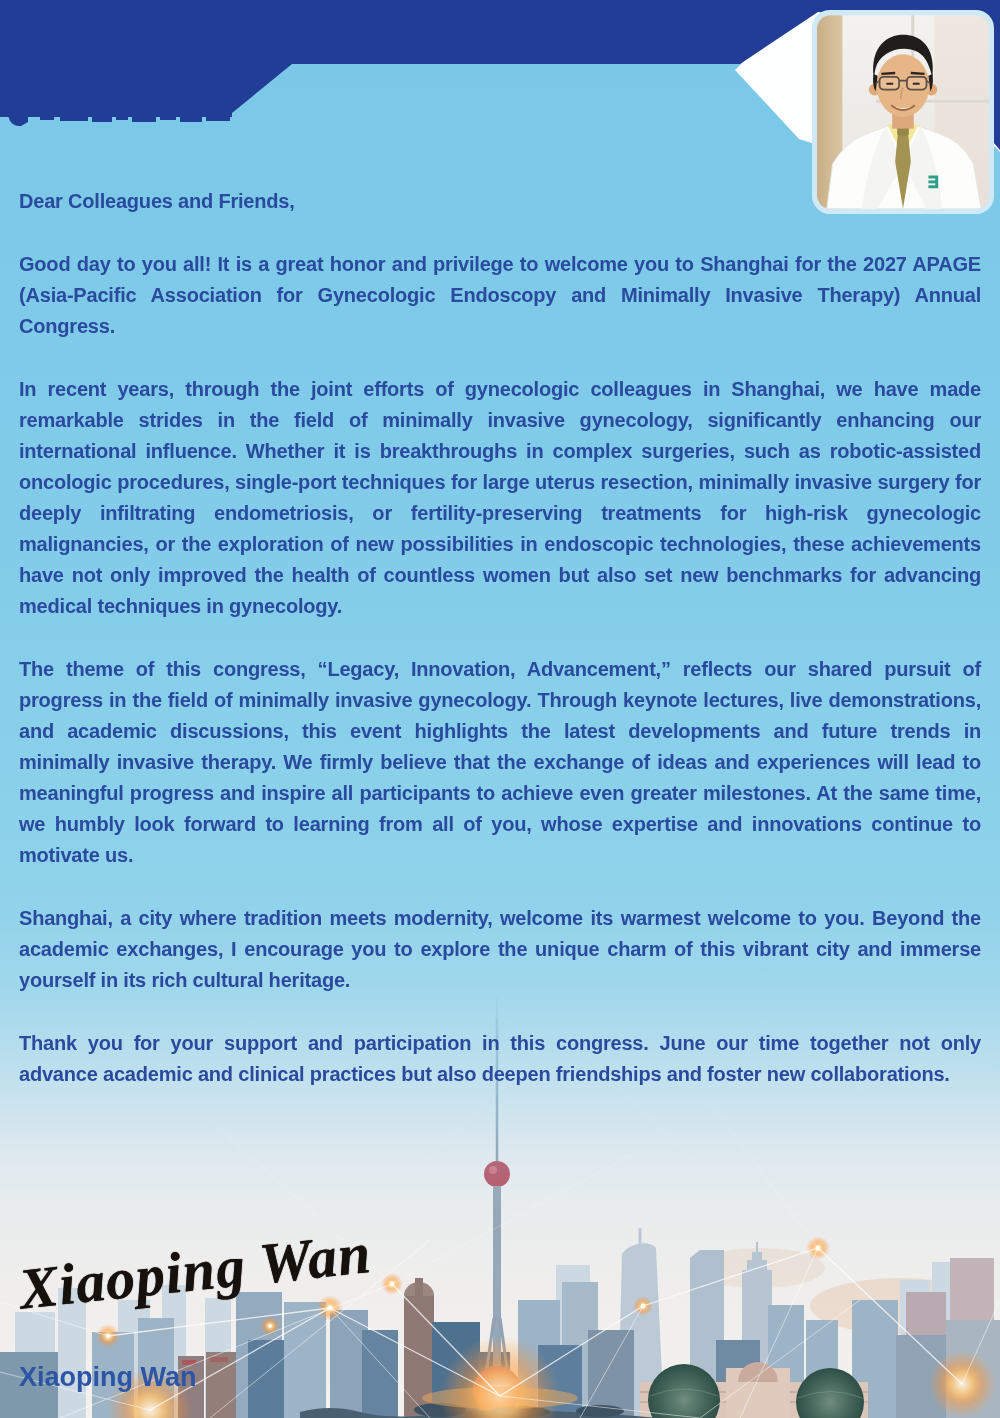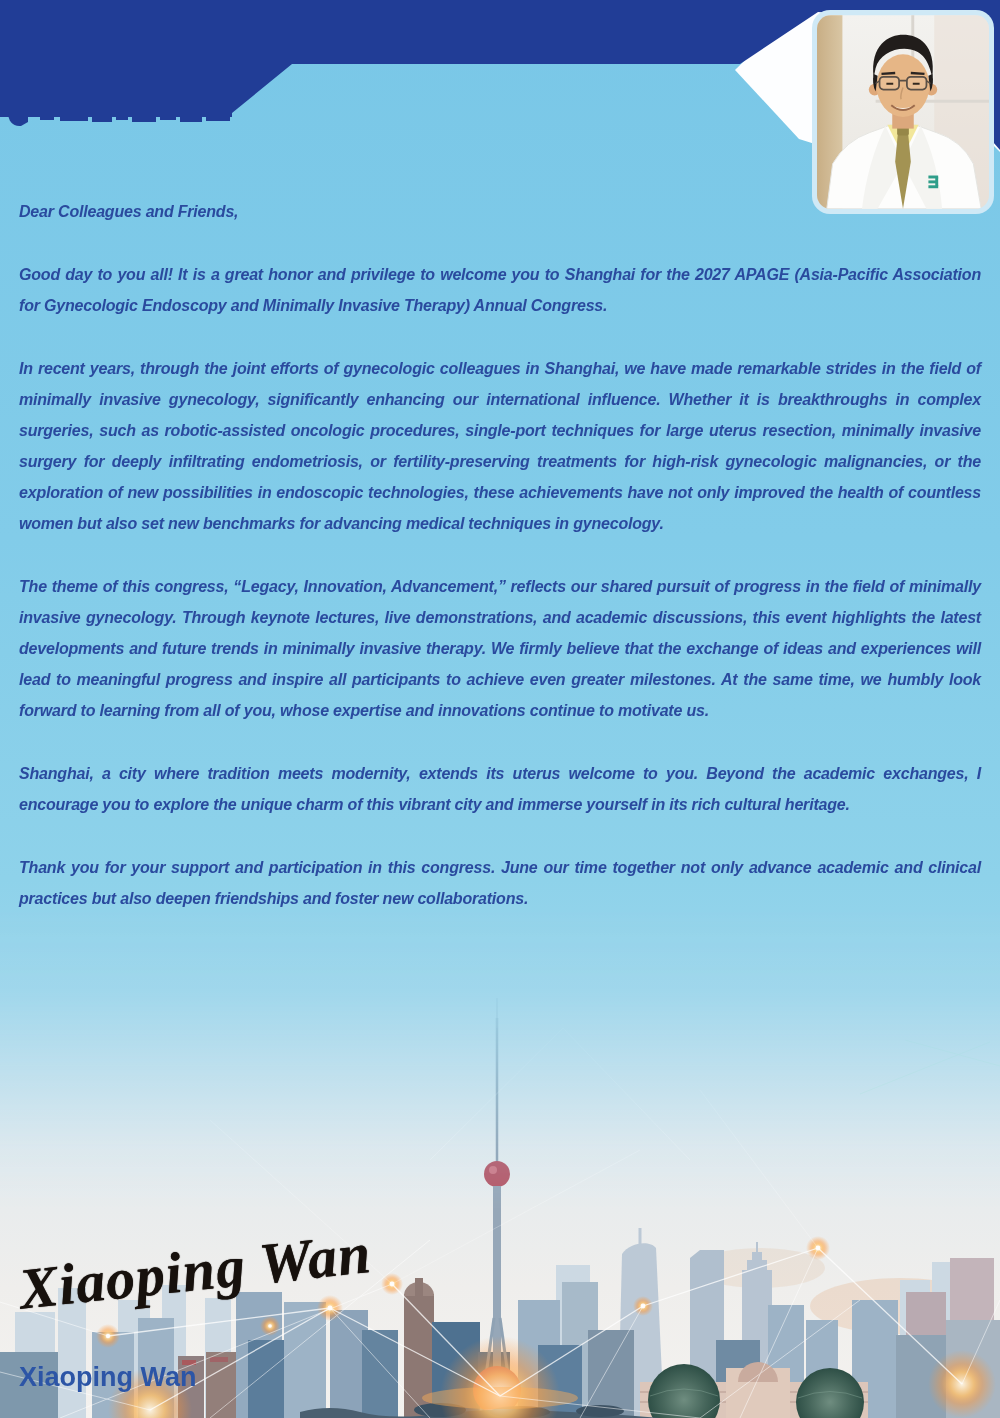--- a/index.html
+++ b/index.html
@@ -18,23 +18,23 @@
   
   .banner{position:absolute;z-index:3;left:0;top:0;width:1000px;height:160px;
     clip-path:polygon(0 0,1000px 0,1000px 150px,986px 134px,850px 14px,818px 12px,740px 64px,292px 64px,232px 113px,0 113px);
     background:#213d96;}
   .banner-glyphs{position:absolute;z-index:3;left:0;top:112px;width:236px;height:18px;}
   
   .photo-card{position:absolute;z-index:4;left:812px;top:10px;width:182px;height:204px;
     background:#cfe9f6;border-radius:18px;padding:5px;box-sizing:border-box;}
   .photo-inner{width:172px;height:194px;border-radius:14px;overflow:hidden;}
   
-  .letter{position:absolute;z-index:5;left:19px;top:196px;width:962px;color:#2a4a9e;
-    font-size:16px;line-height:31px;font-weight:700;letter-spacing:-0.2px;
-    text-align:justify;font-style:italic;}
+  .letter{position:absolute;z-index:5;left:19px;top:186px;width:962px;color:#2a4a9e;
+    font-size:20px;line-height:31px;font-weight:700;letter-spacing:-0.2px;
+    text-align:justify;}
   .letter p{margin:0 0 32px 0;}
   .letter .salutation{text-align:left;}
   .letter .closing{text-align:left;margin-bottom:0;}
   
   .signature-script{position:absolute;z-index:6;left:16px;top:1256px;width:420px;
     font-family:"Liberation Serif", serif;font-style:italic;font-weight:700;
     font-size:58px;color:#17110d;transform:rotate(-6deg);transform-origin:left top;
     letter-spacing:1px;text-shadow:0 0 1px #17110d;}
   .signature-name{position:absolute;z-index:6;left:19px;top:1362px;
     font-size:27px;font-weight:700;color:#2c55a6;letter-spacing:0;}
@@ -306,20 +306,20 @@
         </g>
       </svg>
     </div>
   </div>
 
   <div class="letter">
     <p class="salutation">Dear Colleagues and Friends,</p>
     <p>Good day to you all! It is a great honor and privilege to welcome you to Shanghai for the 2027 APAGE (Asia-Pacific Association for Gynecologic Endoscopy and Minimally Invasive Therapy) Annual Congress.</p>
     <p>In recent years, through the joint efforts of gynecologic colleagues in Shanghai, we have made remarkable strides in the field of minimally invasive gynecology, significantly enhancing our international influence. Whether it is breakthroughs in complex surgeries, such as robotic-assisted oncologic procedures, single-port techniques for large uterus resection, minimally invasive surgery for deeply infiltrating endometriosis, or fertility-preserving treatments for high-risk gynecologic malignancies, or the exploration of new possibilities in endoscopic technologies, these achievements have not only improved the health of countless women but also set new benchmarks for advancing medical techniques in gynecology.</p>
     <p>The theme of this congress, “Legacy, Innovation, Advancement,” reflects our shared pursuit of progress in the field of minimally invasive gynecology. Through keynote lectures, live demonstrations, and academic discussions, this event highlights the latest developments and future trends in minimally invasive therapy. We firmly believe that the exchange of ideas and experiences will lead to meaningful progress and inspire all participants to achieve even greater milestones. At the same time, we humbly look forward to learning from all of you, whose expertise and innovations continue to motivate us.</p>
-    <p>Shanghai, a city where tradition meets modernity, extends its uterus welcome to you. Beyond the academic exchanges, I encourage you to explore the unique charm of this vibrant city and immerse yourself in its rich cultural heritage.</p>
+    <p>Shanghai, a city where tradition meets modernity, welcome its warmest welcome to you. Beyond the academic exchanges, I encourage you to explore the unique charm of this vibrant city and immerse yourself in its rich cultural heritage.</p>
     <p>Thank you for your support and participation in this congress. June our time together not only advance academic and clinical practices but also deepen friendships and foster new collaborations.</p>
   </div>
 
   <div class="signature-script">Xiaoping Wan</div>
   <div class="signature-name">Xiaoping Wan</div>
 
 </div>
 
 </body></html>

